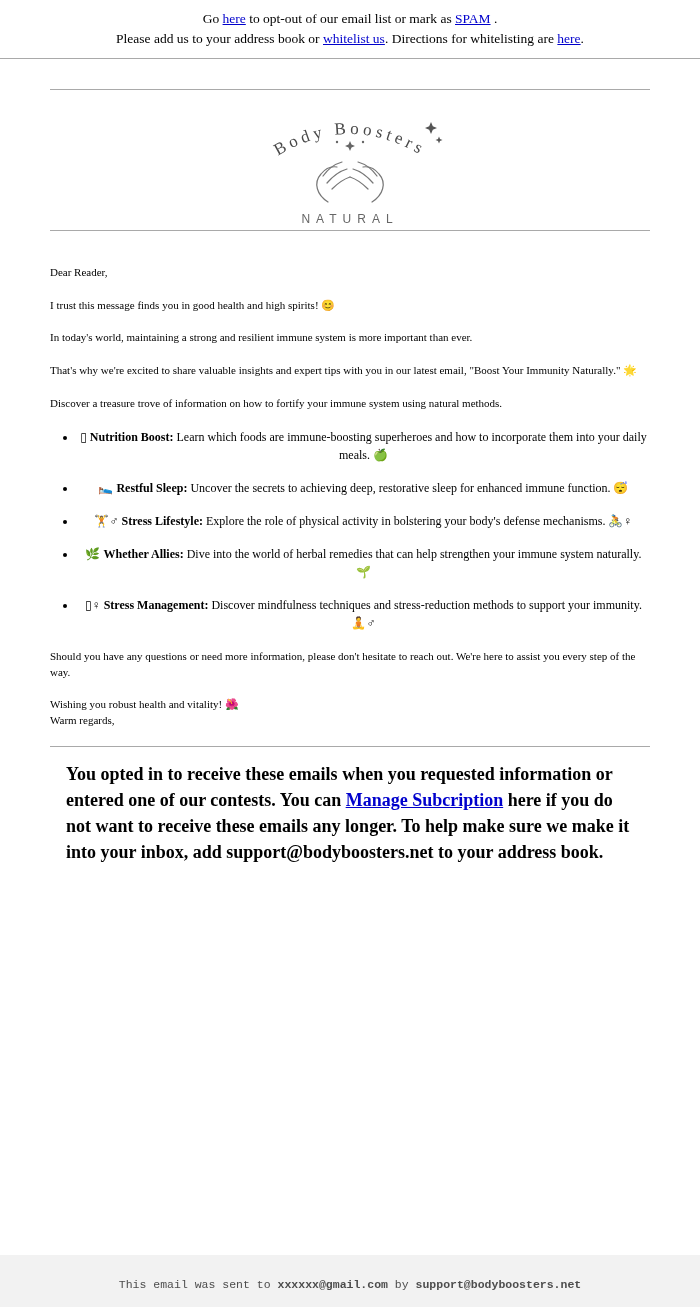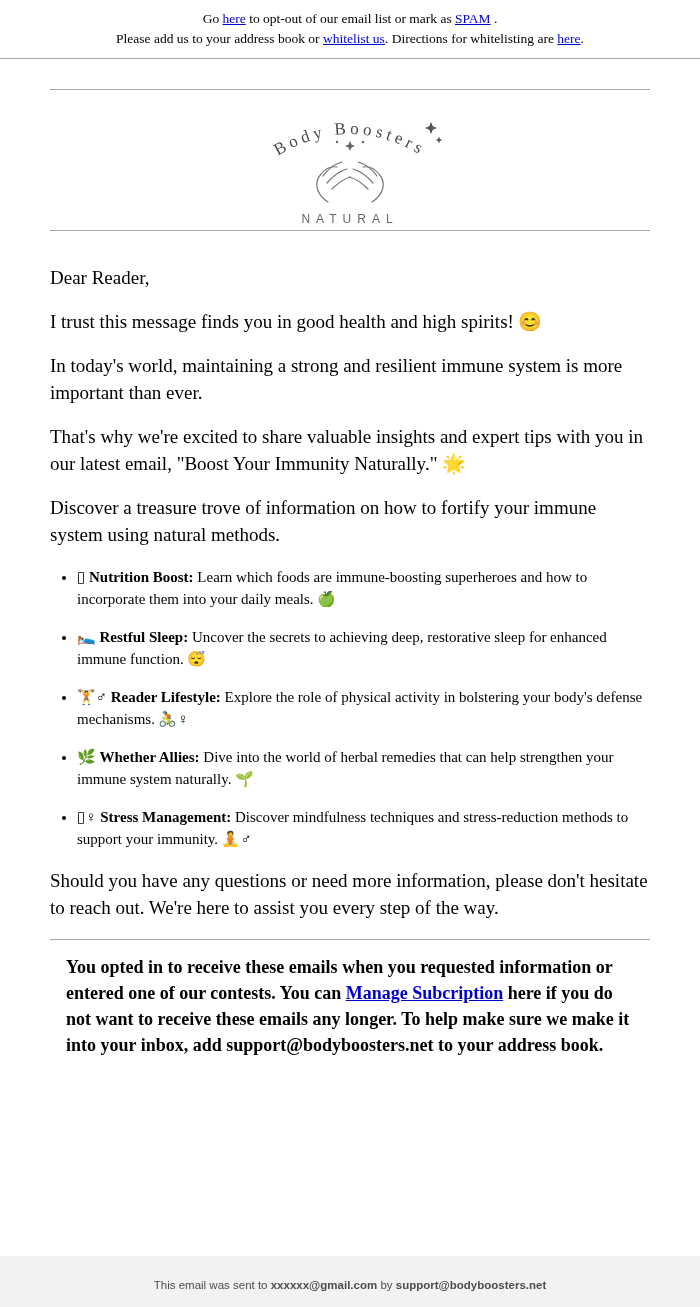--- a/index.html
+++ b/index.html
@@ -32,37 +32,37 @@
   .logo-wrap { text-align:center; height:140px; overflow:hidden; }
   .logo-wrap svg { display:block; margin:0 auto; }
   .arc-text {
     font-family:"Liberation Serif","DejaVu Serif",serif;
     font-size:17px; letter-spacing:4px; fill:#4a4a4a;
   }
   .tagline-text {
     font-family:"Liberation Sans","DejaVu Sans",sans-serif;
     font-size:12px; letter-spacing:6px; fill:#666666;
   }
-  p.para { font-size:19px; line-height:1.42; margin:0 0 17px; }
+  p.para { font-size:11px; line-height:1.42; margin:0 0 17px; }
   p.para.bold { font-weight:bold; }
   ul.peek { margin:0 0 17px; padding-left:27px; list-style:disc; }
-  ul.peek li { font-size:15px; line-height:1.5; margin-bottom:15px; }
+  ul.peek li { font-size:12px; line-height:1.5; margin-bottom:15px;text-align:center; }
   .sig { margin-top:2px; }
   .content hr.pre-fineprint { margin-top:9px; }
   .fineprint { font-size:18px; line-height:1.45; margin:14px 16px 0;font-weight:bold; }
   .bottom-bar {
     margin-top:auto;
     background:#f2f2f2;
     text-align:center;
     font-family:"Liberation Sans","DejaVu Sans",sans-serif;
     font-size:11.5px;
     color:#4d4d4d;
     padding:15px 20px 16px;
   }
-  .bottom-bar p { margin:8px 0 11px; }
+  .bottom-bar p { margin:8px 0 11px;font-family:Liberation Mono, monospace; }
   .bottom-bar p:last-child { margin-bottom:0; }
   .emoji { white-space:nowrap; }
 </style>
 </head>
 <body>
 
 <div class="email">
 
   <div class="top-notice">
     <div><span>Go </span><a href="#" class="lnk">here</a><span> to opt-out of our email list or mark as </span><a href="#" class="lnk">SPAM</a><span> .</span></div>
@@ -115,30 +115,31 @@
     <p class="para">In today's world, maintaining a strong and resilient immune system is more important than ever.</p>
 
     <p class="para"><span>That's why we're excited to share valuable insights and expert tips with you in our latest email, "Boost Your Immunity Naturally." </span><span class="emoji">🌟</span></p>
 
     <p class="para">Discover a treasure trove of information on how to fortify your immune system using natural methods.</p>
 
 
     <ul class="peek">
       <li><span class="emoji">▯ </span><span class="b">Nutrition Boost:</span><span> Learn which foods are immune-boosting superheroes and how to incorporate them into your daily meals. </span><span class="emoji">🍏</span></li>
       <li><span class="emoji">🛌 </span><span class="b">Restful Sleep:</span><span> Uncover the secrets to achieving deep, restorative sleep for enhanced immune function. </span><span class="emoji">😴</span></li>
-      <li><span class="emoji">🏋♂ </span><span class="b">Reader Lifestyle:</span><span> Explore the role of physical activity in bolstering your body's defense mechanisms. </span><span class="emoji">🚴♀</span></li>
+      <li><span class="emoji">🏋♂ </span><span class="b">Stress Lifestyle:</span><span> Explore the role of physical activity in bolstering your body's defense mechanisms. </span><span class="emoji">🚴♀</span></li>
       <li><span class="emoji">🌿 </span><span class="b">Whether Allies:</span><span> Dive into the world of herbal remedies that can help strengthen your immune system naturally. </span><span class="emoji">🌱</span></li>
       <li><span class="emoji">▯♀ </span><span class="b">Stress Management:</span><span> Discover mindfulness techniques and stress-reduction methods to support your immunity. </span><span class="emoji">🧘♂</span></li>
     </ul>
 
 
 
 
     <p class="para">Should you have any questions or need more information, please don't hesitate to reach out. We're here to assist you every step of the way.</p>
 
+    <p class="para"><span>Wishing you robust health and vitality! </span><span class="emoji">🌺</span><br><span>Warm regards,</span></p>
 
 
     <hr class="pre-fineprint">
 
     <p class="fineprint"><span>You opted in to receive these emails when you requested information or entered one of our contests. You can </span><a href="#" class="lnk">Manage Subcription</a><span> here if you do not want to receive these emails any longer. To help make sure we make it into your inbox, add support@bodyboosters.net to your address book.</span></p>
 
   </div>
 
   <div class="bottom-bar">
     <p><span>This email was sent to </span><span class="b">xxxxxx@gmail.com</span><span> by </span><span class="b">support@bodyboosters.net</span></p>

